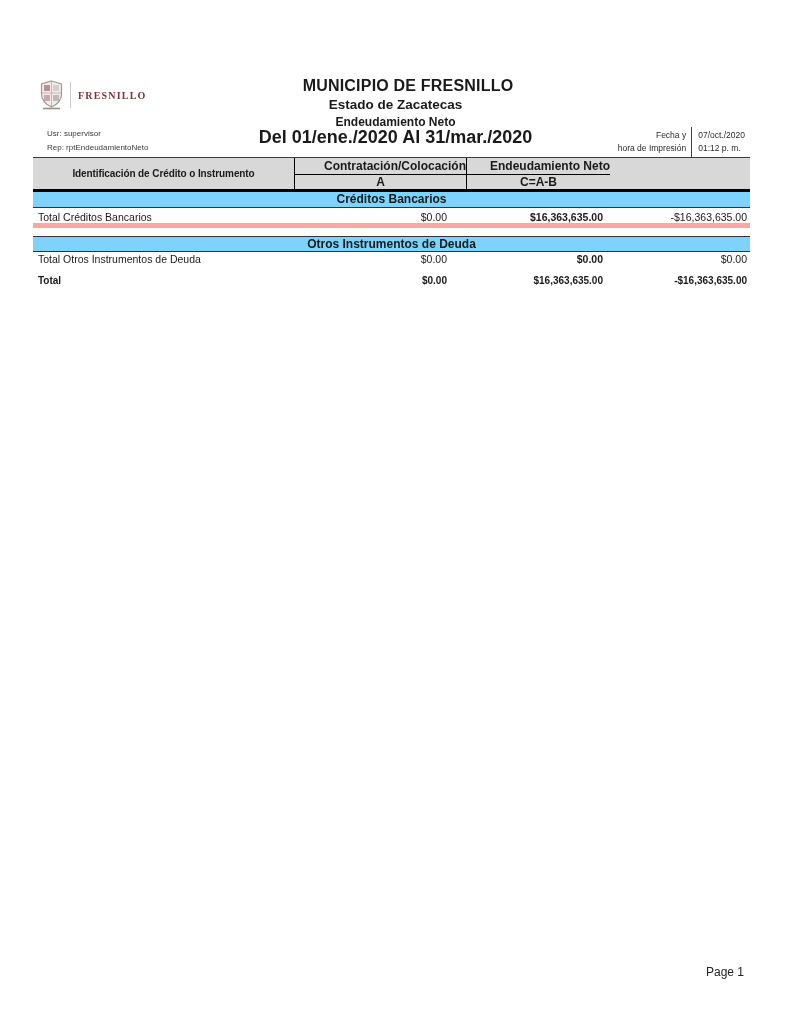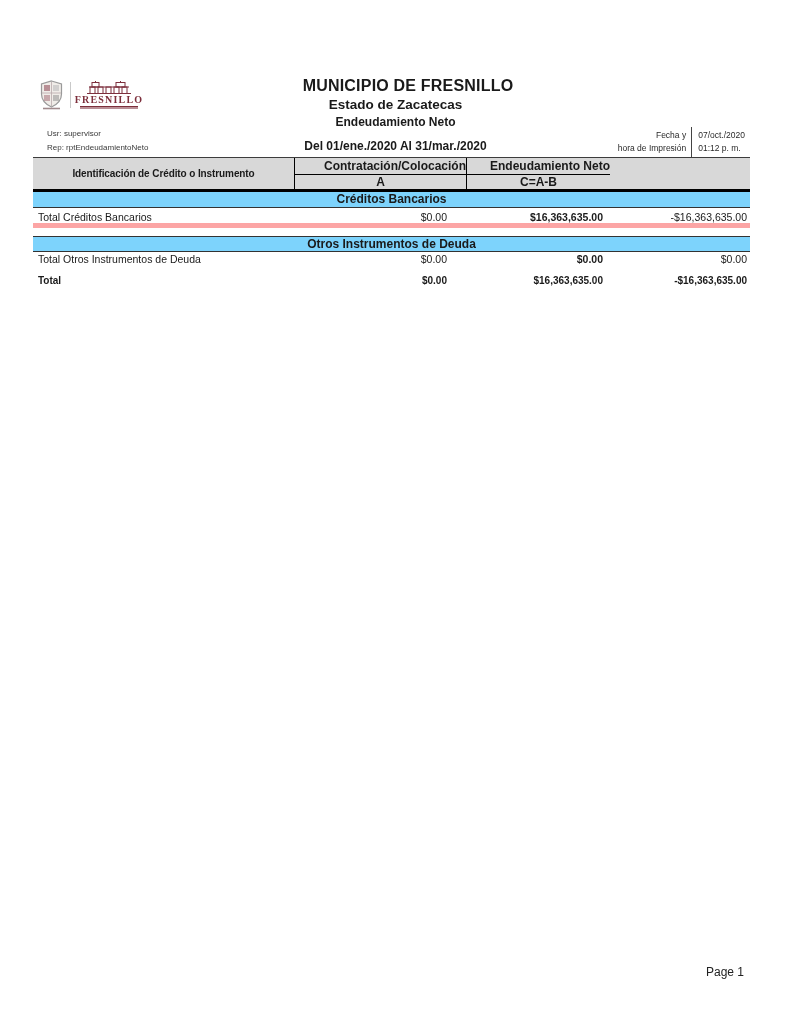--- a/index.html
+++ b/index.html
@@ -24,21 +24,21 @@
     align-items: center;
     gap: 7px;
   }
   .logo-divider {
     width: 1px;
     height: 26px;
     background: #c9c9c9;
   }
   .brand-col {
     display: flex;
-    flex-direction: column;
+    flex-direction: row;
     align-items: center;
     width: 62px;
   }
   .brand-name {
     font-family: "Liberation Serif", "DejaVu Serif", serif;
     font-size: 10px;
     font-weight: bold;
     letter-spacing: 1.2px;
     color: #7d2f3c;
     line-height: 11px;
@@ -57,21 +57,21 @@
     position: absolute;
     left: 0;
     right: 0;
     top: 77px;
     text-align: center;
     font-weight: bold;
   }
   .title-1 { font-size: 16px; line-height: 18px; letter-spacing: 0.2px; padding-left: 25px; }
   .title-2 { font-size: 13.5px; line-height: 16px; margin-top: 2px; }
   .title-3 { font-size: 12px; line-height: 14px; margin-top: 2px; }
-  .title-4 { font-size: 12px; line-height: 14px; margin-top: 10px; }
+  .title-4 { font-size: 18px; line-height: 14px; margin-top: 1px; }
 
   
   .usr-rep {
     position: absolute;
     left: 47px;
     top: 128px;
     font-size: 8px;
     color: #3a3a3a;
   }
   .usr-rep div { line-height: 11px; margin-bottom: 3px; }

